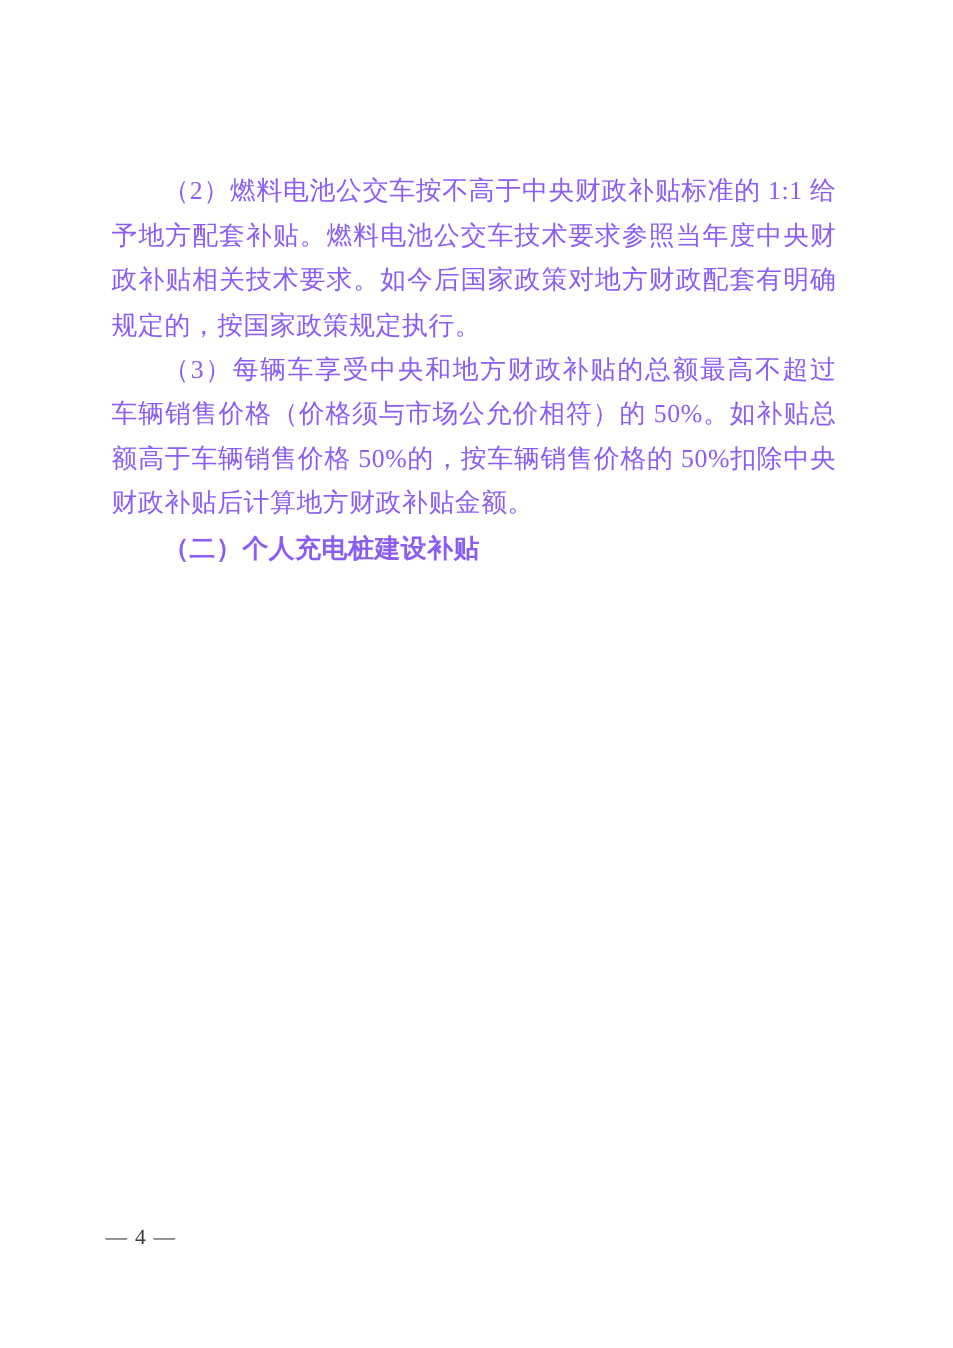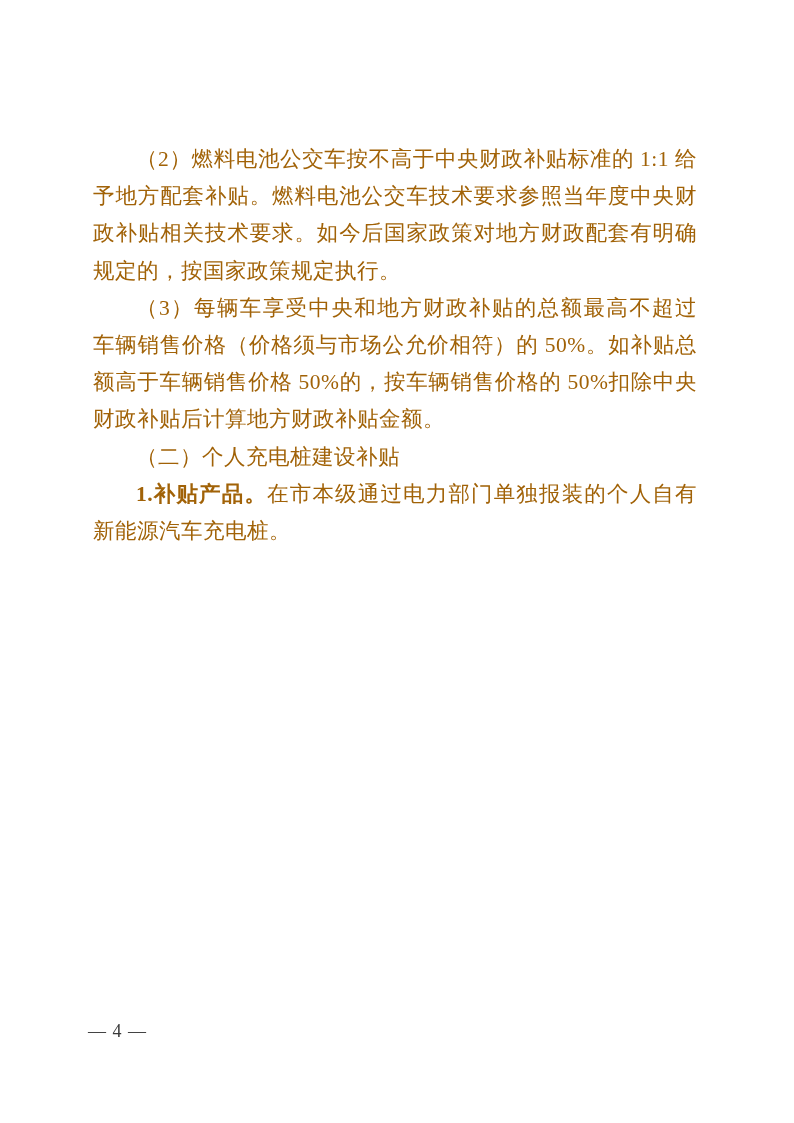--- a/index.html
+++ b/index.html
@@ -28,27 +28,27 @@
   }
   p.para {
     margin: 0;
     font-size: 21.5px;
     line-height: 37.2px;
     text-align: justify;
     text-justify: inter-ideograph;
     text-indent: 2em;
     letter-spacing: 0.5px;
     word-break: break-all;
-    color: #a16207;
+    color: #8b5cf6;
   }
   p.para .lead {
     font-weight: 700;
   }
   p.para.heading .lead {
-    font-weight: 400;
+    font-weight: 700;
   }
   .page-number {
     position: absolute;
     left: 88px;
     top: 1021px;
     font-size: 18px;
     letter-spacing: 1px;
     color: #3a3a3a;
     font-family: "Liberation Serif", serif;
   }
@@ -59,20 +59,19 @@
 <div class="page">
   <div class="content">
 
     <p class="para"><span class="lead"></span><span>（2）燃料电池公交车按不高于中央财政补贴标准的 1:1 给予地方配套补贴。燃料电池公交车技术要求参照当年度中央财政补贴相关技术要求。如今后国家政策对地方财政配套有明确规定的，按国家政策规定执行。</span></p>
 
     <p class="para"><span class="lead"></span><span>（3）每辆车享受中央和地方财政补贴的总额最高不超过车辆销售价格（价格须与市场公允价相符）的 50%。如补贴总额高于车辆销售价格 50%的，按车辆销售价格的 50%扣除中央财政补贴后计算地方财政补贴金额。</span></p>
 
 
     <p class="para heading"><span class="lead">（二）个人充电桩建设补贴</span><span></span></p>
 
-    <p class="para"><span class="lead">1.补贴产品。</span><span>在市本级通过电力部门单独报装的个人自有新能源汽车充电桩。</span></p>
 
 
 
   </div>
 
   <div class="page-number">— 4 —</div>
 </div>
 
 </body></html>

